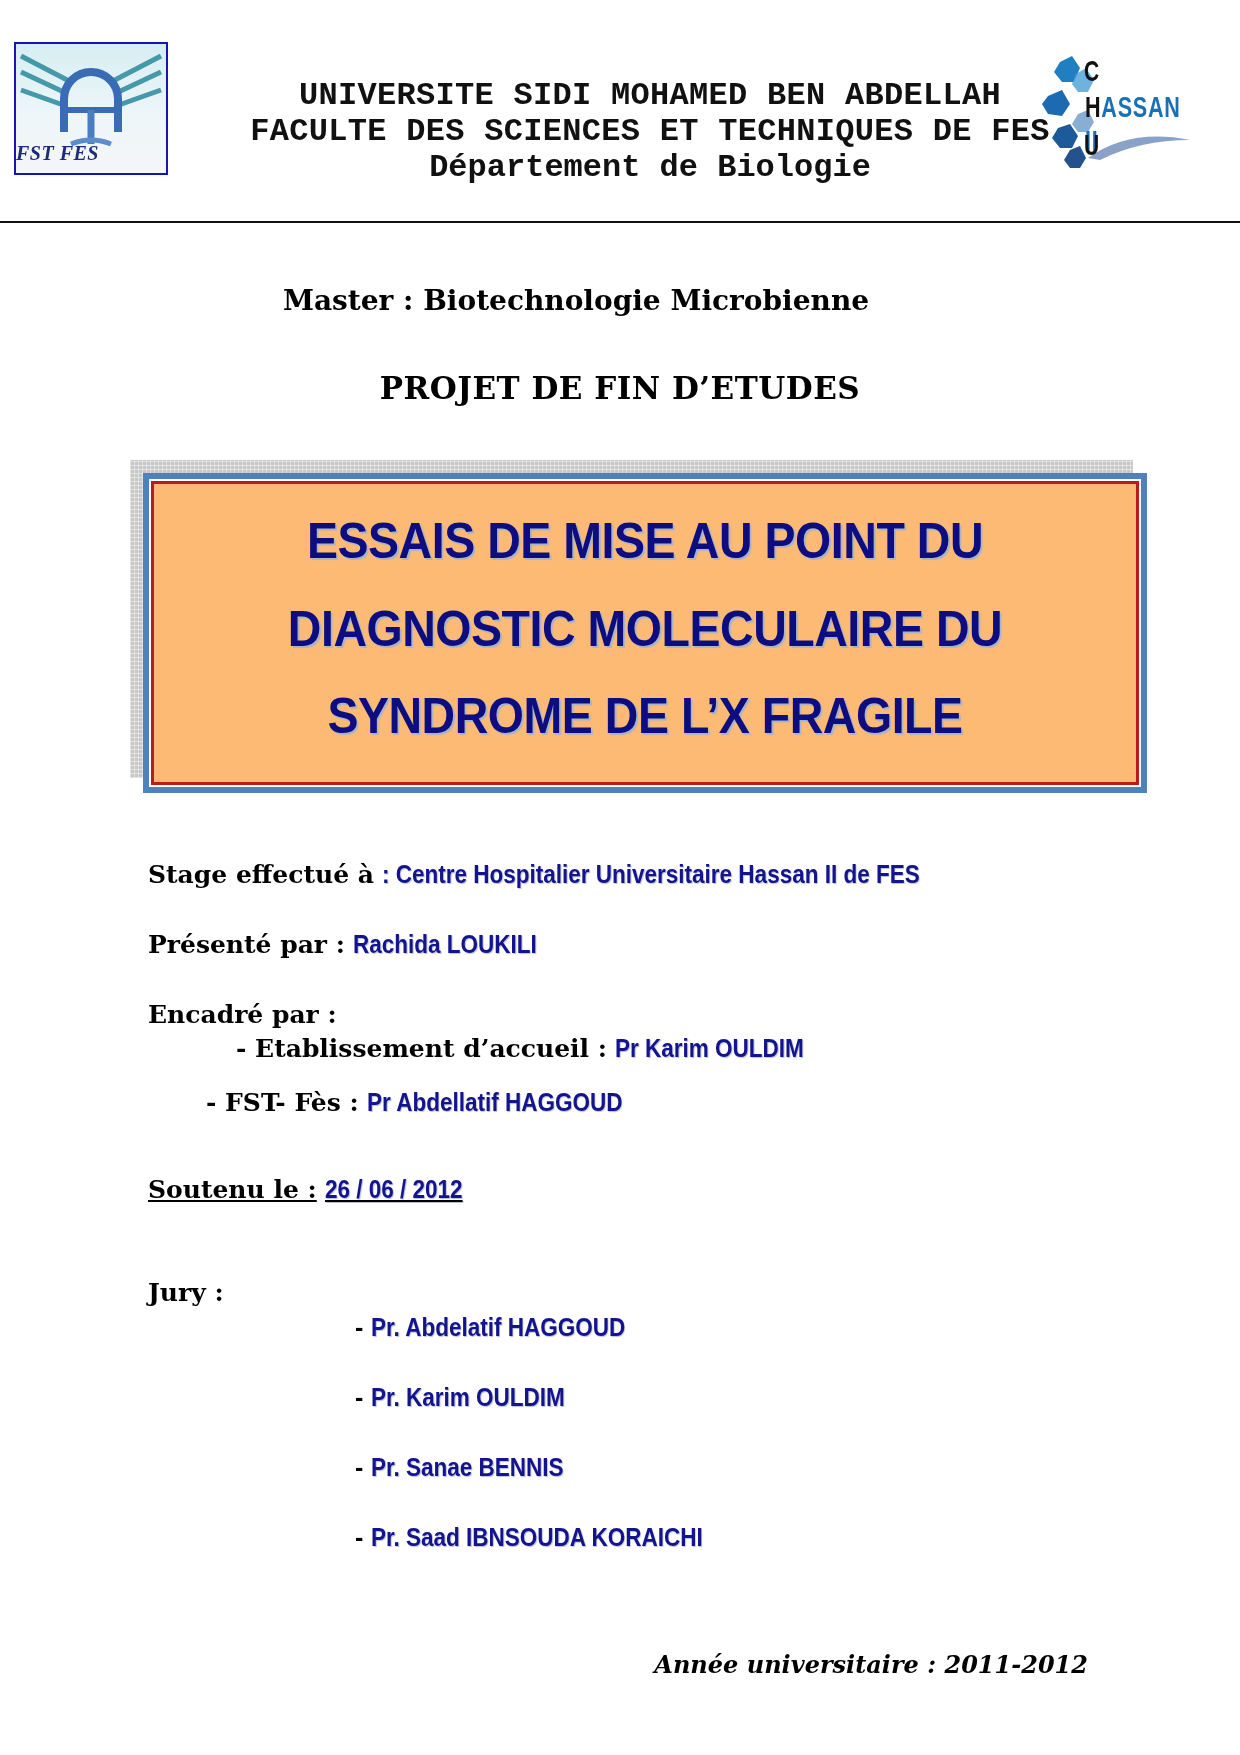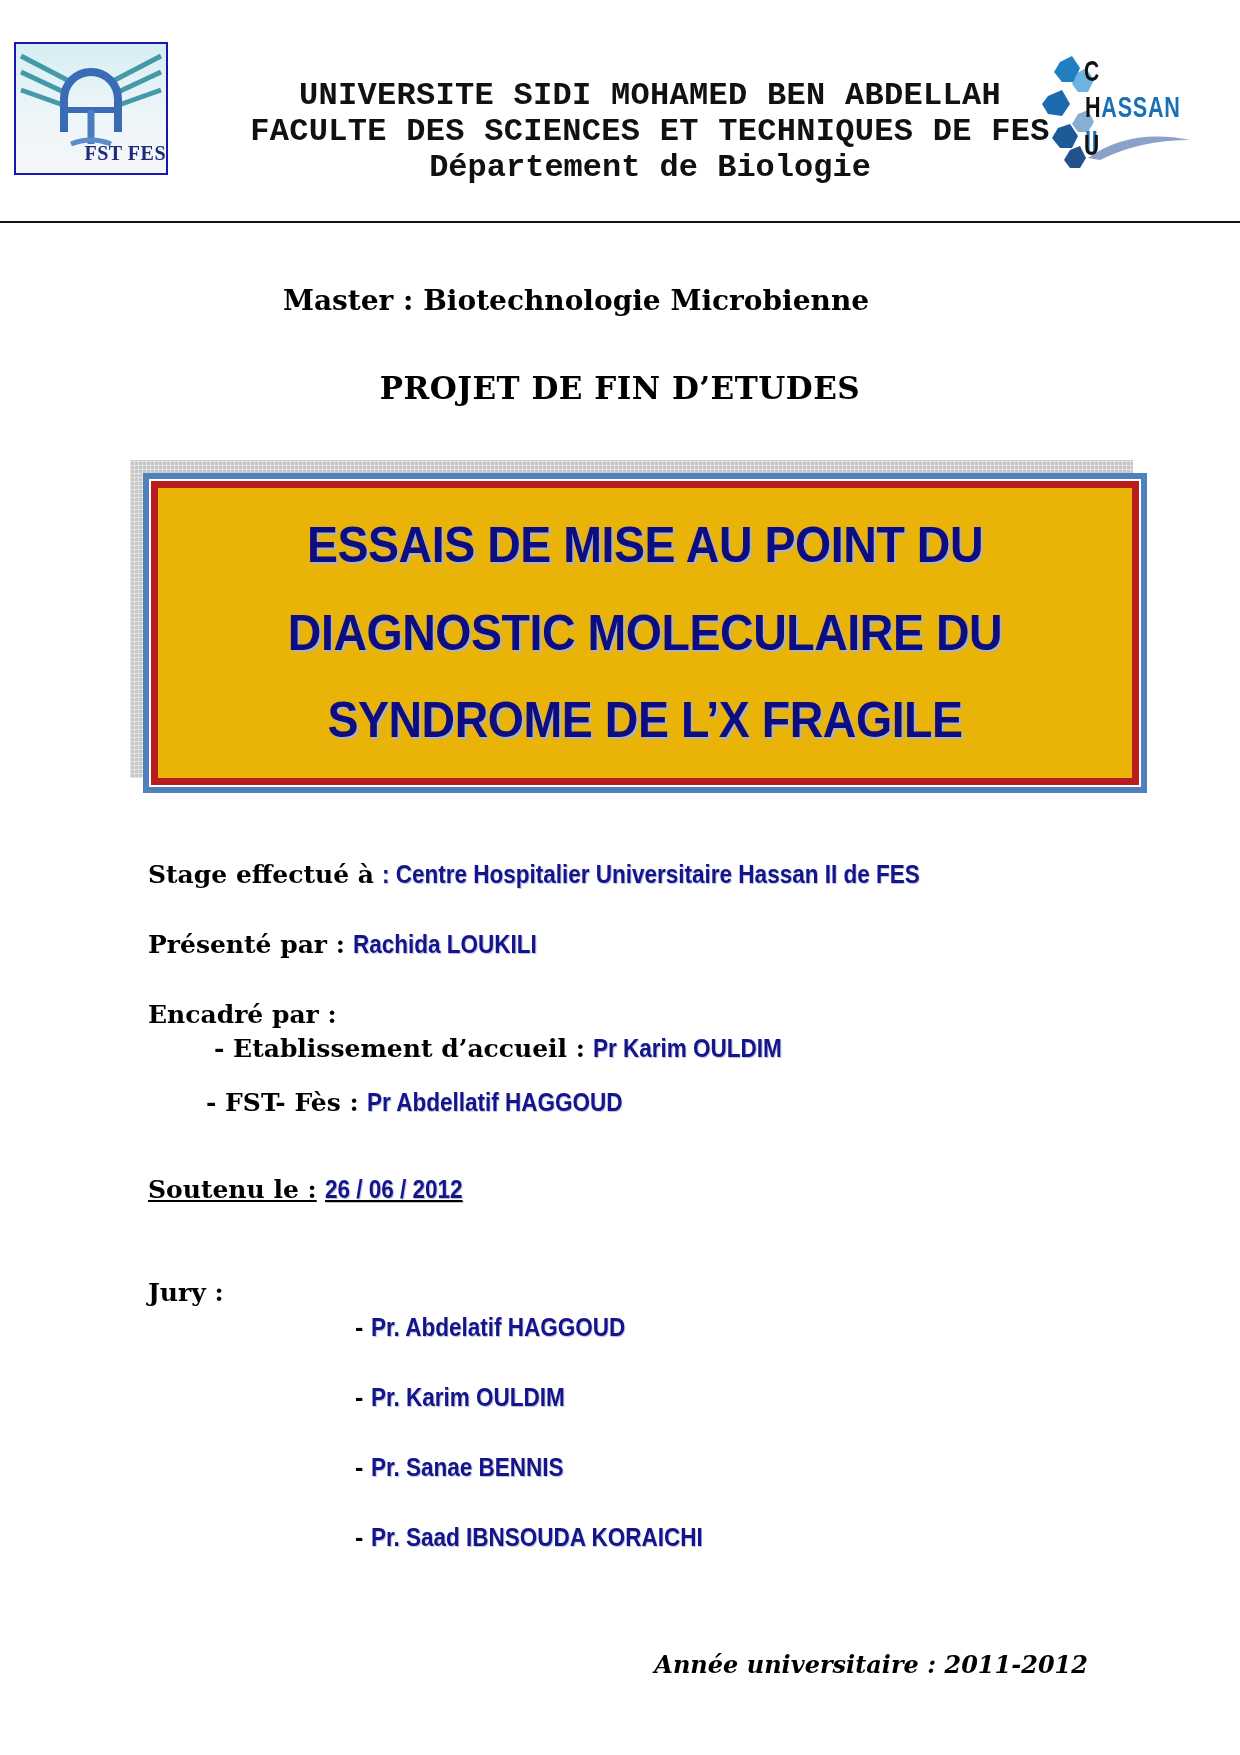--- a/index.html
+++ b/index.html
@@ -2,21 +2,21 @@
 <html><head>
 <meta charset="utf-8">
 <style>
   html, body { margin: 0; padding: 0; background: #ffffff; }
   body { width: 1240px; height: 1755px; position: relative; overflow: hidden; font-family: "DejaVu Serif", serif; color: #000; }
   .abs { position: absolute; }
 
   
   .logo-fst { left: 14px; top: 42px; width: 154px; height: 133px; border: 2px solid #1515b8; box-sizing: border-box; background: linear-gradient(180deg, #d6eef2 0%, #eef6f9 55%, #f4f6f8 100%); overflow: hidden; }
   .logo-fst svg { position: absolute; left: 0; top: 0; }
-  .logo-fst .fst-label { position: absolute; left: 0; right: 0; bottom: 8px; text-align: right; font-family: "Liberation Serif", serif; font-weight: bold; font-size: 20px; color: #1e2a7a; letter-spacing: 0.5px; }
+  .logo-fst .fst-label { position: absolute; left: 0; right: 0; bottom: 8px; text-align: left; font-family: "Liberation Serif", serif; font-weight: bold; font-size: 20px; color: #1e2a7a; letter-spacing: 0.5px; font-style: italic; }
 
   .logo-chu { left: 1040px; top: 48px; width: 160px; height: 125px; }
   .logo-chu .hassan { position: absolute; left: 45px; top: 42px; font-family: "Liberation Sans", sans-serif; font-weight: bold; font-size: 30px; color: #1b6fb5; transform: scaleX(0.72); transform-origin: left center; letter-spacing: 1px; }
   .logo-chu .letter { position: absolute; font-family: "Liberation Sans", sans-serif; font-weight: bold; font-size: 30px; color: #111; transform: scaleX(0.7); transform-origin: left center; }
 
   .header-lines { left: 240px; width: 820px; top: 78px; text-align: center; font-family: "Liberation Mono", monospace; font-size: 32px; line-height: 36px; font-weight: normal; color: #111; }
   .header-lines div { white-space: nowrap; }
   .header-lines .l1, .header-lines .l2 { font-weight: bold; letter-spacing: 0.3px; }
   .header-lines .l3 { font-weight: bold; }
 
@@ -26,21 +26,21 @@
   .pfe { left: 0; width: 1240px; top: 370px; text-align: center; font-family: "DejaVu Serif", serif; font-weight: bold; font-size: 31px; letter-spacing: 0.5px; }
 
   
   .shadow { left: 130px; top: 460px; width: 1003px; height: 318px;
     background-color: #c7c7c7;
     background-image:
       repeating-linear-gradient(0deg, rgba(255,255,255,0.45) 0 1px, transparent 1px 4px),
       repeating-linear-gradient(90deg, rgba(255,255,255,0.45) 0 1px, transparent 1px 4px); }
   .box { left: 143px; top: 473px; width: 1004px; height: 320px; box-sizing: border-box; background: #4f81bd; padding: 6px; }
   .box-inner1 { width: 100%; height: 100%; box-sizing: border-box; background: #ffffff; padding: 2px; }
-  .box-inner2 { width: 100%; height: 100%; box-sizing: border-box; border: 7px solid #b91c1c; background: #eab308; position: relative; padding-left: 8px; }
+  .box-inner2 { width: 100%; height: 100%; box-sizing: border-box; border: 3px solid #b91c1c; background: #fdba74; position: relative; padding-left: 8px; }
   .title { position: absolute; left: 0; right: 0; text-align: center; font-family: "Liberation Sans", sans-serif; font-weight: bold; font-size: 50px; color: #0d0d80; text-shadow: 2px 2px 1px #a8b4c8; letter-spacing: -0.5px; white-space: nowrap; transform: scaleX(0.93); }
   .t1 { top: 28px; } .t2 { top: 116px; } .t3 { top: 203px; }
 
   
   .lbl { font-family: "DejaVu Serif", serif; font-weight: bold; font-size: 25px; color: #000; white-space: nowrap; }
   .val { font-family: "Liberation Sans", sans-serif; font-weight: bold; font-size: 25px; color: #14148c; text-shadow: 1px 1px 1px #b9c0d6; transform: scaleX(0.9); transform-origin: left center; display: inline-block; white-space: nowrap; }
   .row { position: absolute; white-space: nowrap; display: flex; align-items: baseline; gap: 8px; }
   .dash { font-family: "Liberation Sans", sans-serif; font-weight: bold; font-size: 25px; color: #000; }
 
   .year { right: 152px; top: 1650px; font-family: "DejaVu Serif", serif; font-style: italic; font-weight: bold; font-size: 24px; }
@@ -112,21 +112,21 @@
 
 <div class="row" style="left:148px; top:930px;text-align:center;">
   <span class="lbl">Présenté par :</span>
   <span class="val">Rachida LOUKILI</span>
 </div>
 
 <div class="row" style="left:148px; top:1000px;">
   <span class="lbl">Encadré par :</span>
 </div>
 
-<div class="row" style="left:214px; top:1034px;">
+<div class="row" style="left:236px; top:1034px;">
   <span class="lbl">- Etablissement d’accueil :</span>
   <span class="val">Pr Karim OULDIM</span>
 </div>
 
 <div class="row" style="left:206px; top:1088px;">
   <span class="lbl">- FST- Fès :</span>
   <span class="val">Pr Abdellatif HAGGOUD</span>
 </div>
 
 <div class="row" style="left:148px; top:1175px;text-decoration:underline;">

